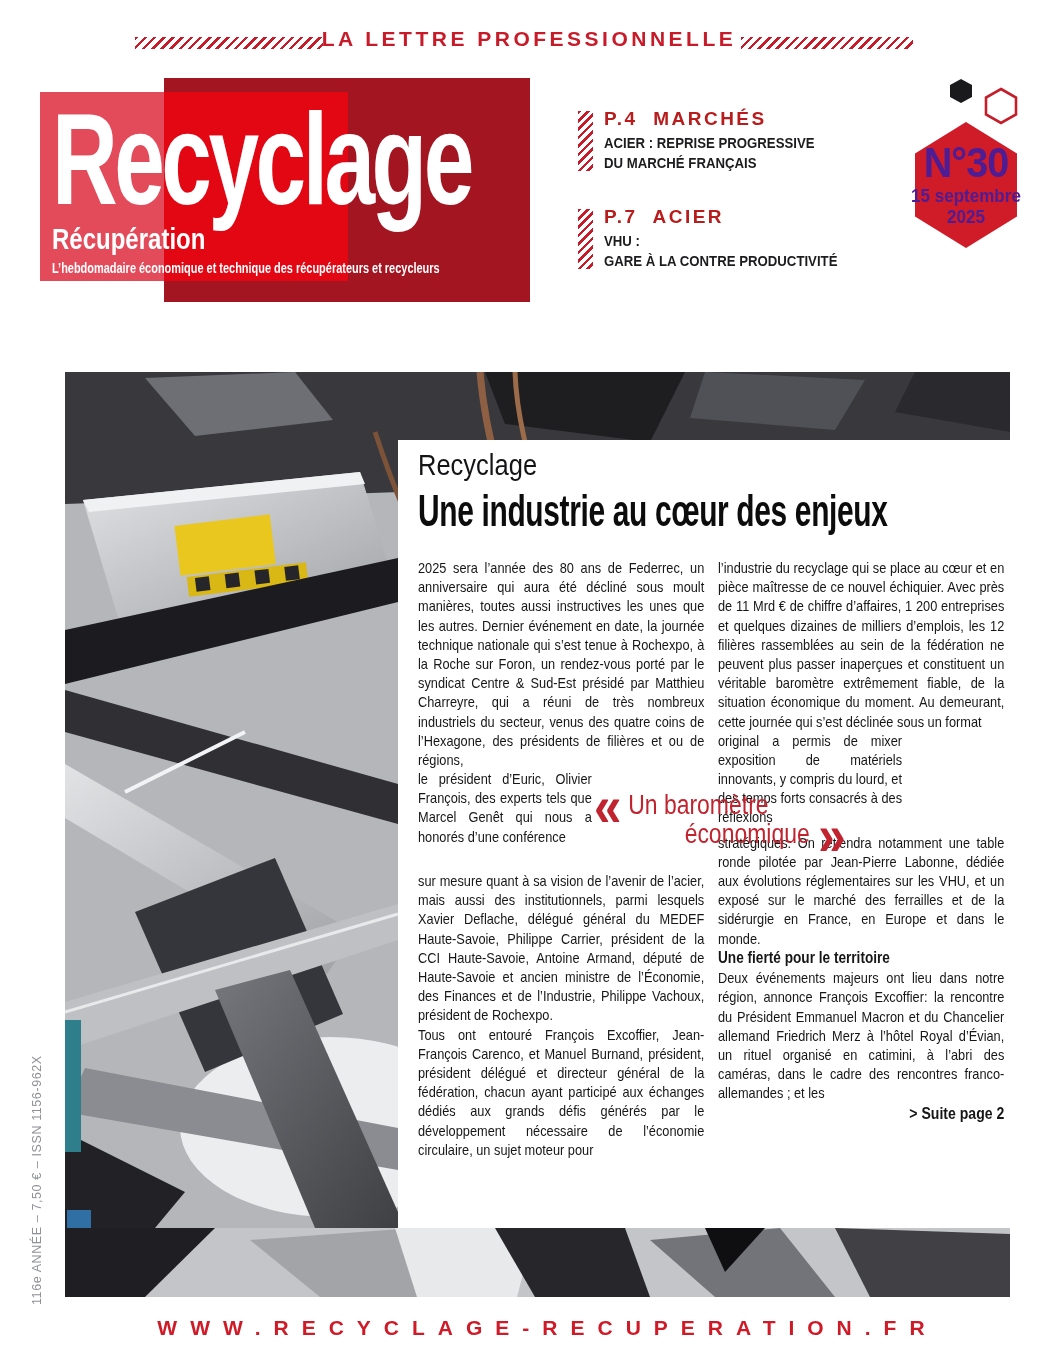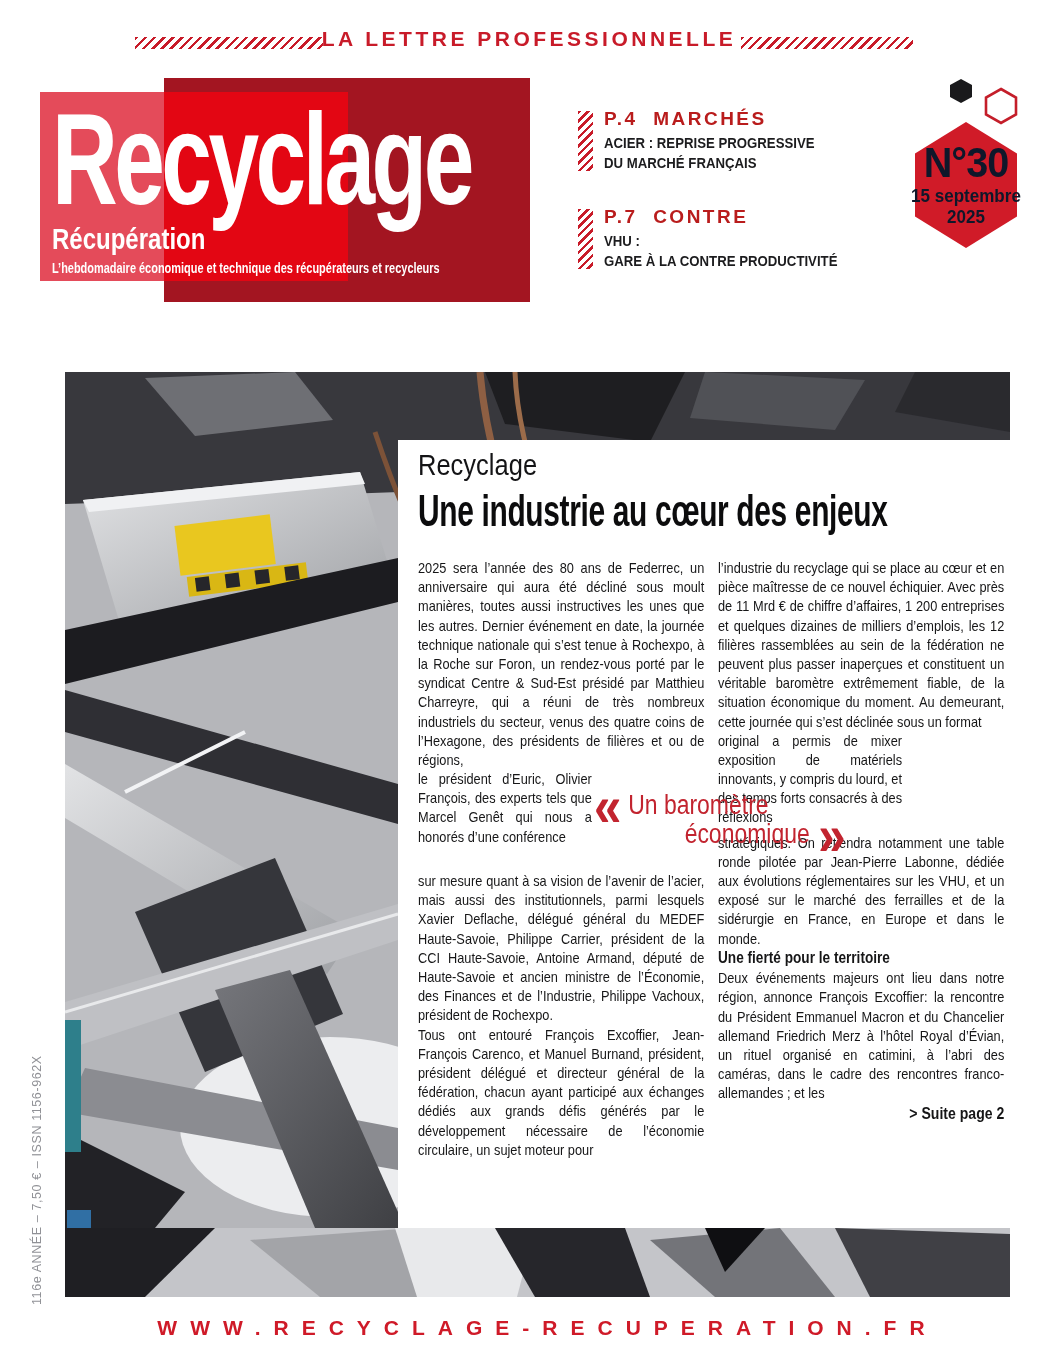--- a/index.html
+++ b/index.html
@@ -36,21 +36,21 @@
   .toc-item { position:relative; padding-left:26px; margin-bottom:34px; }
   .toc-bar { position:absolute; left:0; top:3px; width:15px; height:60px;
              background:repeating-linear-gradient(135deg,#c81b29 0 2.5px,transparent 2.5px 6px); }
   .toc-head { font-size:19px; font-weight:bold; letter-spacing:2.5px; color:#b91c1c; margin-bottom:3px; white-space:nowrap; }
   .toc-line { font-size:15px; font-weight:bold; color:#1c1c1e; line-height:1.3;
               transform:scaleX(0.88); transform-origin:left top; white-space:nowrap; }
 
   
   .hexes { position:absolute; left:900px; top:70px; width:158px; height:190px; z-index:3; }
   .issue-text { position:absolute; left:905px; top:140px; width:122px; text-align:center;
-                color:#0f172a; z-index:4; }
+                color:#4c1d95; z-index:4; }
   .issue-number { font-size:43px; font-weight:bold; line-height:1.05; letter-spacing:-1px;
                   transform:scaleX(0.92); transform-origin:center top; }
   .issue-date { font-size:18.5px; font-weight:bold; line-height:1.15;
                 transform:scaleX(0.92); transform-origin:center top; }
 
   
   .photo { position:absolute; left:65px; top:372px; width:945px; height:925px; z-index:1; }
 
   
   .article { position:absolute; left:398px; top:440px; width:612px; height:788px;
@@ -114,21 +114,21 @@
         <span>P.4</span>&nbsp;
         <span>MARCHÉS</span>
       </div>
       <div class="toc-line">ACIER : REPRISE PROGRESSIVE</div>
       <div class="toc-line">DU MARCHÉ FRANÇAIS</div>
     </div>
     <div class="toc-item">
       <div class="toc-bar"></div>
       <div class="toc-head">
         <span>P.7</span>&nbsp;
-        <span>CONTRE</span>
+        <span>ACIER</span>
       </div>
       <div class="toc-line">VHU :</div>
       <div class="toc-line">GARE À LA CONTRE PRODUCTIVITÉ</div>
     </div>
   </div>
 
   <svg class="hexes" viewBox="0 0 158 190">
     <polygon points="61,9 72,15 72,27 61,33 50,27 50,15" fill="#1a1a1c"></polygon>
     <polygon points="101,19 116,27.5 116,44.5 101,53 86,44.5 86,27.5" fill="#ffffff" stroke="#c41e2a" stroke-width="2.6"></polygon>
     <polygon points="66,52 117,83.5 117,146.5 66,178 15,146.5 15,83.5" fill="#d01b28"></polygon>

